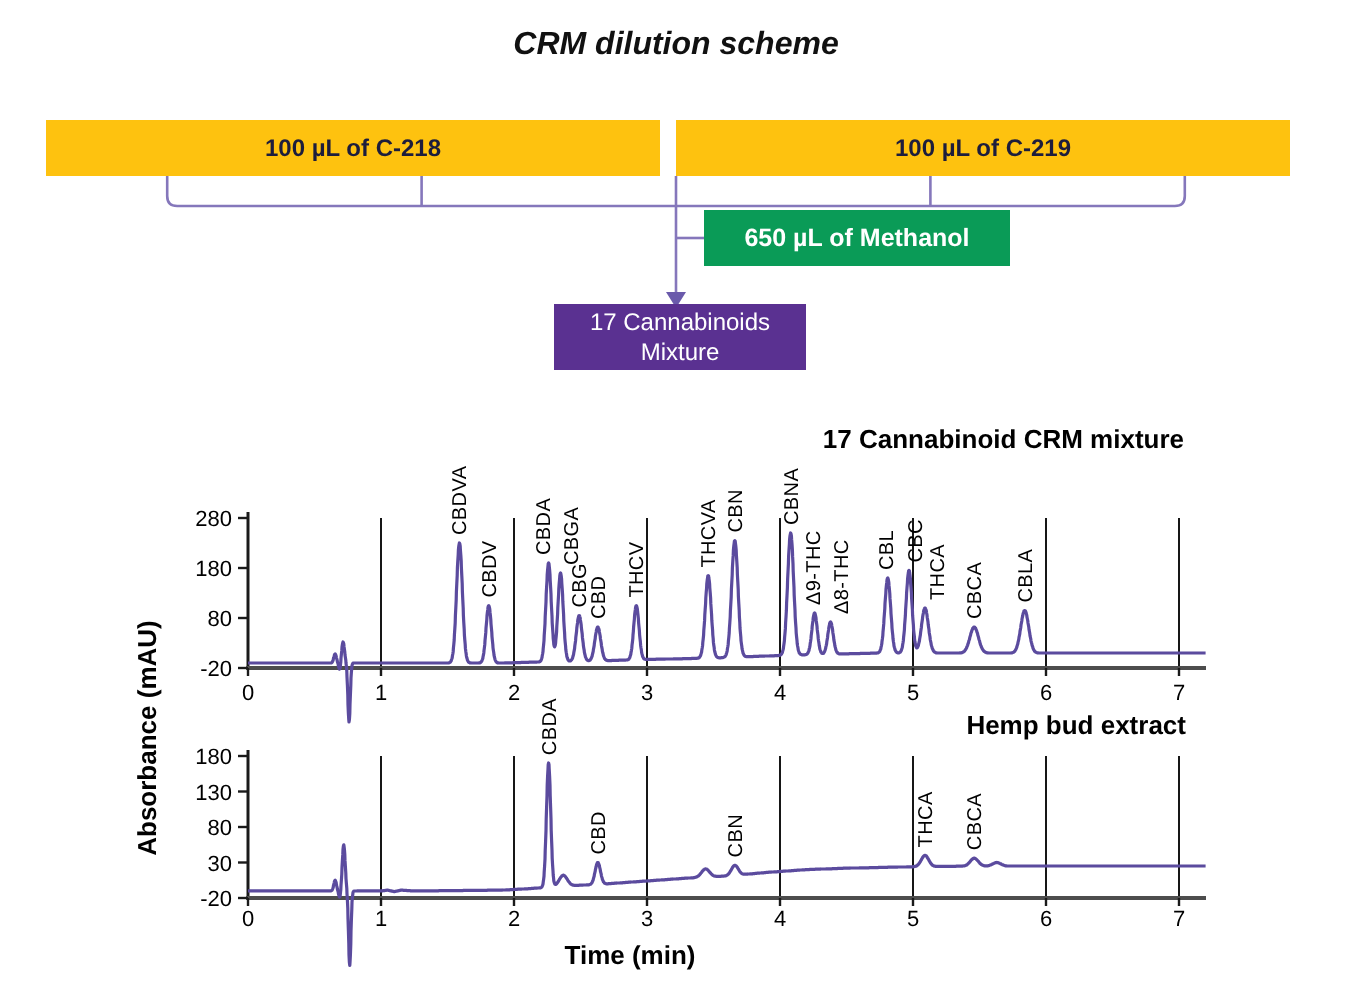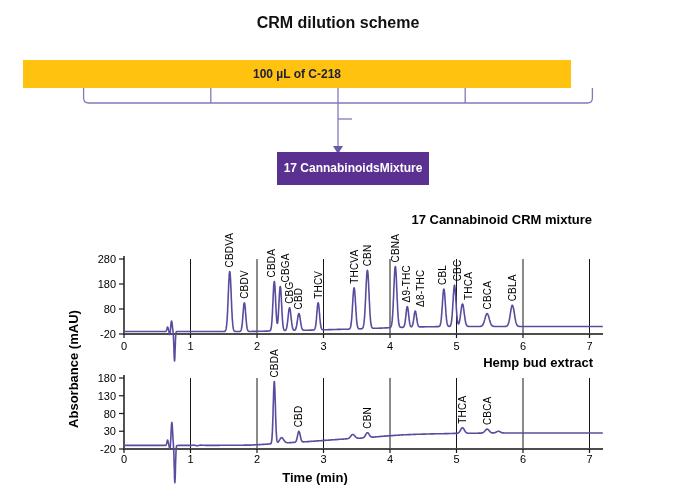--- a/index.html
+++ b/index.html
@@ -7,41 +7,41 @@
     --product-box:#5a3191; --connector:#8577bb; --trace:#5b4b9e;
     --grid:#161616; --axis:#4d4d4d;
   }
   html,body{margin:0;padding:0;background:#fff;}
   .figure{
     position:relative; width:676px; height:500px; background:#fff;
     font-family:"Liberation Sans","DejaVu Sans",sans-serif; overflow:hidden;
   }
   .diagram-title{
     position:absolute; top:14px; left:0; width:100%; text-align:center;
-    font-size:16px; font-weight:700; color:#111;
+    font-size:16px; font-weight:700; color:#111;font-style:italic;
   }
   .vial-row{
-    position:absolute; top:60px; left:23px; width:548px; height:28px;
+    position:absolute; top:60px; left:23px; width:622px; height:28px;
     display:flex; gap:8px;
   }
   .vial-box{
     flex:1 1 0; background:var(--vial-box); color:var(--vial-text);
     display:flex; align-items:center; justify-content:center;
     font-size:12px; font-weight:700; white-space:nowrap;
   }
   .connector-svg{position:absolute; top:0; left:0; pointer-events:none;}
   .solvent-box{
     position:absolute; left:352px; top:105px; width:153px; height:28px;
     background:var(--solvent-box); color:#fff; display:flex; align-items:center;
     justify-content:center; font-size:12.5px; font-weight:700; white-space:nowrap;
   }
   .product-box{
-    position:absolute; left:277px; top:152px; width:152px; height:33px;
-    background:var(--product-box); color:#fff; display:flex; flex-direction:row;
-    align-items:center; justify-content:center; font-size:12px; font-weight:700;
+    position:absolute; left:277px; top:152px; width:126px; height:33px;
+    background:var(--product-box); color:#fff; display:flex; flex-direction:column;
+    align-items:center; justify-content:center; font-size:12px; font-weight:400;
     line-height:1.25; text-align:center;
   }
   .chroma-svg{position:absolute; left:0; top:200px;}
   .chroma-svg text{font-family:"Liberation Sans","DejaVu Sans",sans-serif; fill:#000;}
 </style>
 </head>
 <body>
 
 <div class="figure">
 
@@ -51,22 +51,24 @@
     <path d="M83.6 88 L83.6 98 Q83.6 103 88.6 103 L587.4 103 Q592.4 103 592.4 98 L592.4 88" fill="none" stroke="#8577bb" stroke-width="1.3"></path>
     <path d="M210.8 88 L210.8 103" fill="none" stroke="#8577bb" stroke-width="1.3"></path>
     <path d="M465.2 88 L465.2 103" fill="none" stroke="#8577bb" stroke-width="1.3"></path>
     <path d="M338 88 L338 148" fill="none" stroke="#8577bb" stroke-width="1.3"></path>
     <path d="M338 119 L352 119" fill="none" stroke="#8577bb" stroke-width="1.3"></path>
     <path d="M333 146 L343 146 L338 154 Z" fill="#6a5aab"></path>
   </svg>
 
   <div class="vial-row">
     <div class="vial-box">100 µL of C-218</div>
+    <div class="vial-box">100 µL of C-219</div>
   </div>
 
+  <div class="solvent-box">650 µL of Methanol</div>
 
   <div class="product-box">
     <span>17 Cannabinoids</span>
     <span>Mixture</span>
   </div>
 
   <svg class="chroma-svg" id="chroma" width="676" height="300" viewBox="0 200 676 300">
       <line x1="190.5" y1="259" x2="190.5" y2="334" stroke="#161616" stroke-width="1"></line>
       <line x1="257" y1="259" x2="257" y2="334" stroke="#161616" stroke-width="1"></line>
       <line x1="323.5" y1="259" x2="323.5" y2="334" stroke="#161616" stroke-width="1"></line>

